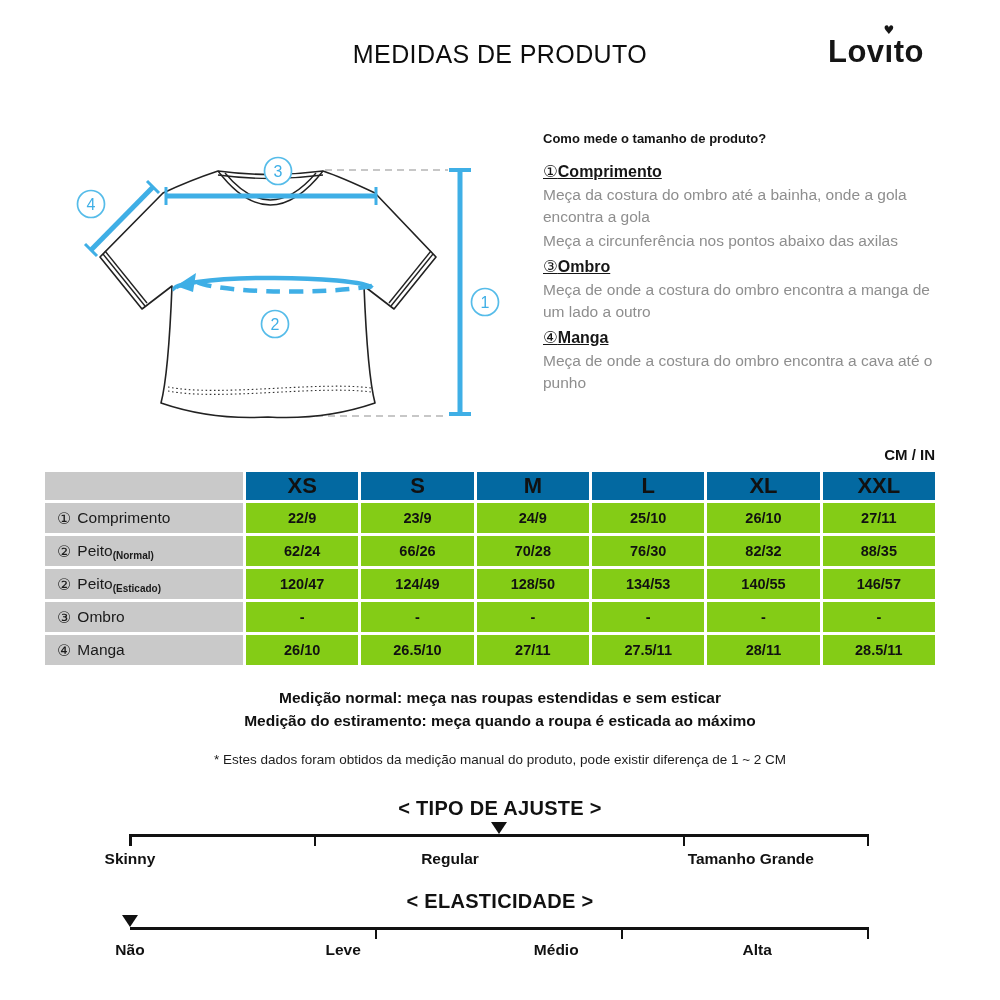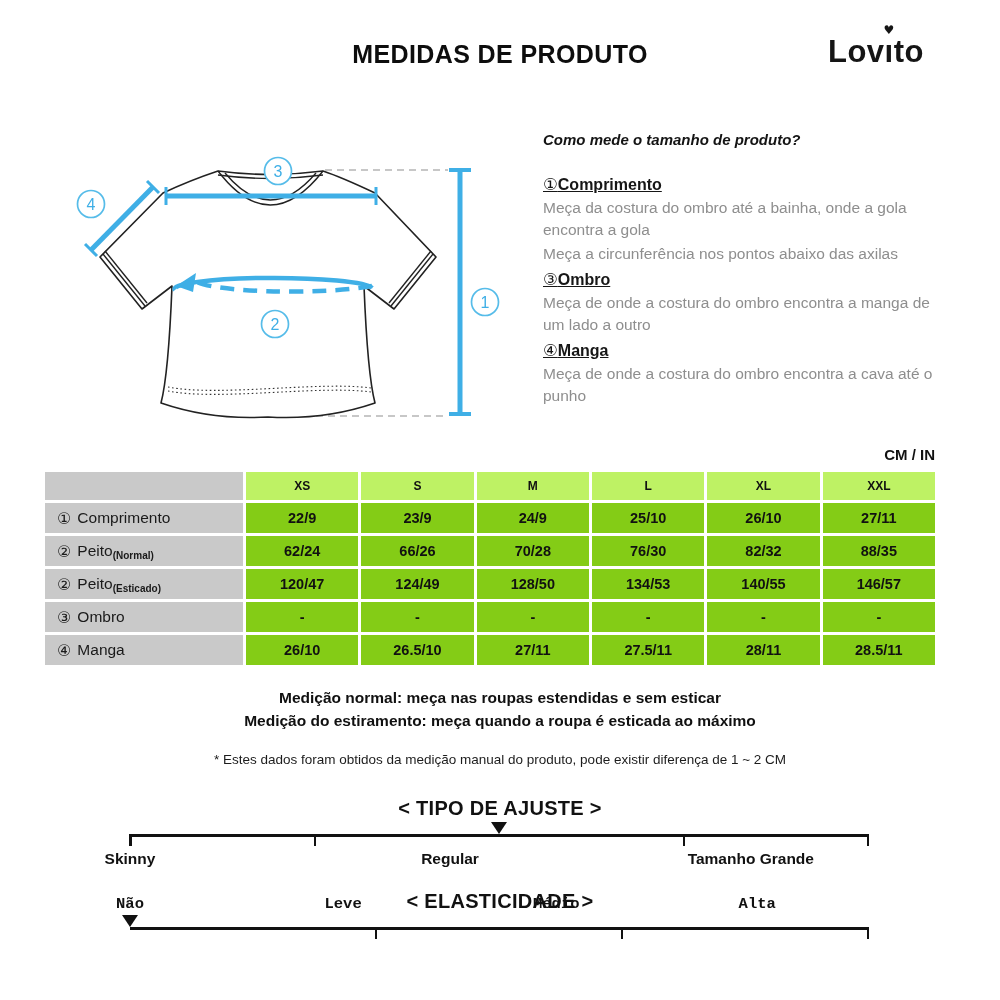--- a/index.html
+++ b/index.html
@@ -2,45 +2,45 @@
 <html><head>
 <meta charset="utf-8">
 <style>
   * { margin:0; padding:0; box-sizing:border-box; }
   html,body { background:#fff; }
   body { font-family:"Liberation Sans","DejaVu Sans",sans-serif; color:#111; }
   .page { position:relative; width:1000px; height:1000px; background:#fff; overflow:hidden; }
 
   
   .page-title { position:absolute; left:0; right:0; top:40px; text-align:center;
-    font-size:25px; font-weight:700; letter-spacing:.4px; color:#0d0d0d; }
+    font-size:25px; font-weight:400; letter-spacing:.4px; color:#0d0d0d; }
   .brand { position:absolute; right:76px; top:34px; font-size:31px; font-weight:700;
     letter-spacing:.5px; color:#151515; }
   .brand .lv-i { position:relative; display:inline-block; }
   .brand .lv-heart { position:absolute; top:-10px; left:50%; transform:translateX(-50%);
     font-size:12px; line-height:1; font-family:"DejaVu Sans",sans-serif; }
 
   
   .diagram { position:absolute; left:58px; top:140px; width:480px; height:310px; }
   .tee-svg text { font-family:"Liberation Sans","DejaVu Sans",sans-serif; }
 
   
   .howto { position:absolute; left:543px; top:131px; width:404px; }
-  .howto-heading { font-size:15px; font-weight:700; color:#141414; margin-bottom:24px;font-style:italic; }
+  .howto-heading { font-size:13px; font-weight:700; color:#141414; margin-bottom:13px; }
   .howto-item-label { font-size:16px; font-weight:700; color:#161616; line-height:24px;text-decoration:underline; }
   .howto-item-label .circ { font-weight:400; font-size:16.5px; }
   .howto-item-desc { font-size:15.5px; font-weight:400; color:#8e8e8e; line-height:22px; margin-bottom:2px; }
 
   
   .unit-label { position:absolute; right:65px; top:446px; font-size:15px; font-weight:700; }
   .sizetable { position:absolute; left:45px; top:472px; width:890px; display:grid;
     grid-template-columns:198px repeat(6,1fr); grid-template-rows:28px repeat(5,30px);
     gap:3px; background:#fff; }
   .sizetable > div { display:flex; align-items:center; justify-content:center; }
-  .sizetable .hd { background:#bef264; font-size:12px; font-weight:700; }
+  .sizetable .hd { background:#0369a1; font-size:22px; font-weight:700; }
   .sizetable .corner { background:#c9c9c9; }
   .sizetable .rl { background:#c9c9c9; justify-content:flex-start; padding-left:12px;
     font-size:15.5px; font-weight:400; color:#1a1a1a; }
   .sizetable .rl .circ { font-size:16px; margin-right:6px; }
   .sizetable .rl .sub { font-size:10px; font-weight:700; align-self:flex-end; padding-bottom:5px; }
   .sizetable .td { background:#84cc16; font-size:14.5px; font-weight:700; }
 
   
   .notes { position:absolute; left:0; right:0; top:686px; text-align:center;
     font-size:15.5px; font-weight:700; line-height:23px; color:#101010; }
@@ -54,21 +54,21 @@
   .scale-title.elastic { top:890px; }
   .track { position:absolute; left:130px; width:738px; height:3px; background:#111; }
   .track.fit { top:834px; }
   .track.elastic { top:927px; }
   .tick { position:absolute; top:0; width:2.5px; height:12px; background:#111; }
   .marker { position:absolute; top:-12px; width:0; height:0;
     border-left:8px solid transparent; border-right:8px solid transparent;
     border-top:12px solid #111; }
   .scale-labels { position:absolute; left:130px; width:640px; height:20px; }
   .scale-labels.fit { top:850px; }
-  .scale-labels.elastic { top:895px;font-family:Liberation Mono, monospace; }
+  .scale-labels.elastic { top:941px; }
   .scale-labels span { position:absolute; transform:translateX(-50%); white-space:nowrap;
     font-size:15.5px; font-weight:700; }
 </style>
 </head>
 <body>
 
 <div class="page">
 
   <div class="page-title">MEDIDAS DE PRODUTO</div>
   <div class="brand"><span>Lov</span><span class="lv-i"><span>ı</span><span class="lv-heart">♥</span></span><span>to</span></div>

